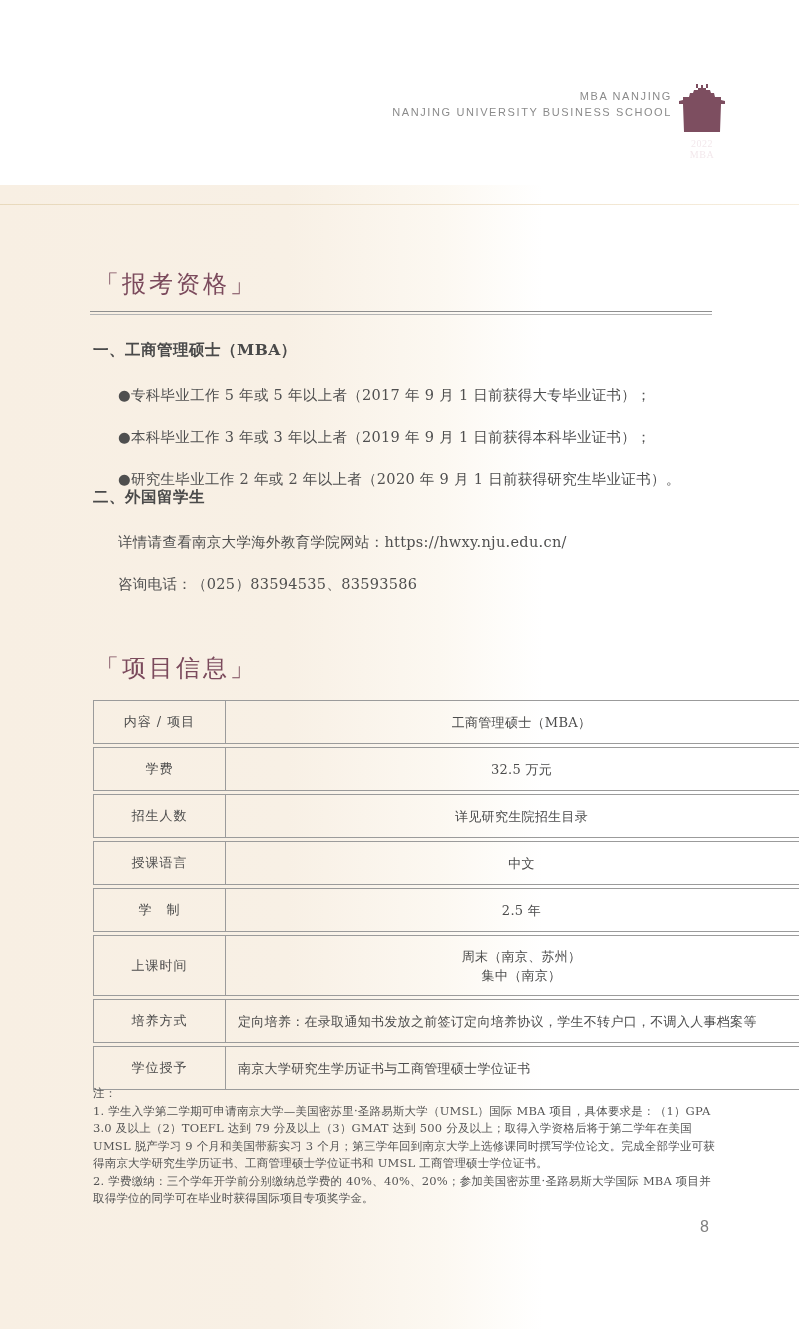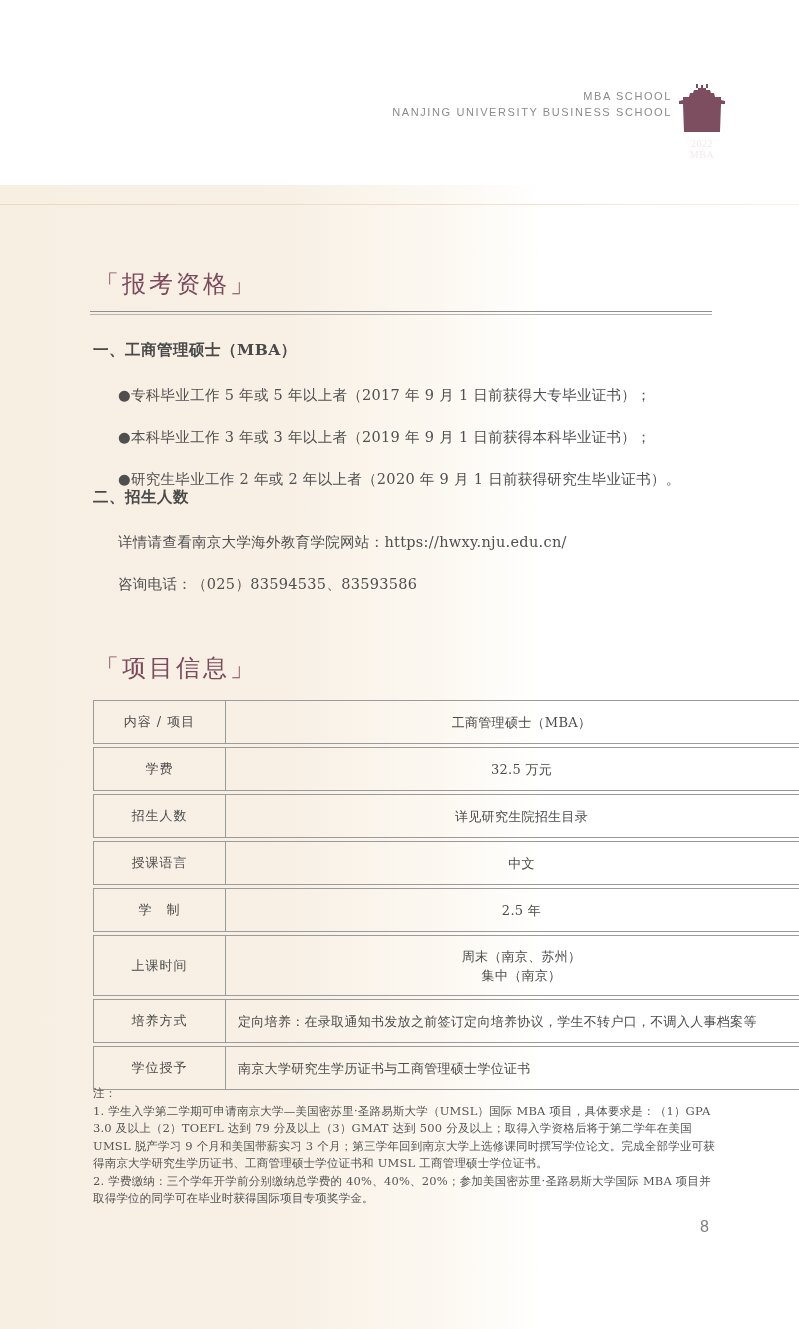--- a/index.html
+++ b/index.html
@@ -85,21 +85,21 @@
 </style>
 </head>
 <body>
 
 <div class="page">
 
   <div class="bg-band"></div>
   <div class="bg-band-line"></div>
 
   <div class="header-text">
-    <div>MBA SCHOOL</div>
+    <div>MBA NANJING</div>
     <div>NANJING UNIVERSITY BUSINESS SCHOOL</div>
   </div>
 
   <div class="logo">
     <svg width="50" height="50" viewBox="0 0 50 50">
       <path fill="#7d4e60" d="M24 1 L26 1 L26 4 L29 4 L29 6 L33 6 L34 9 L37 9 L38 13 L44 13 L44 16 L48 17 L48 20 L44 20 L43 48 L7 48 L6 20 L2 20 L2 17 L6 16 L6 13 L12 13 L13 9 L16 9 L17 6 L21 6 L21 4 L24 4 Z"></path>
       <path fill="#7d4e60" d="M19 0 h2 v4 h-2 z M29 0 h2 v4 h-2 z"></path>
     </svg>
     <div class="logo-label">
       <div>2022</div>
@@ -110,21 +110,21 @@
   <div class="sec-title" style="top:268px;">「报考资格」</div>
   <div class="double-rule" style="top:311px;"></div>
 
   <div class="part-heading" style="top:340px;">一、工商管理硕士（MBA）</div>
   <div class="body-lines" style="top:378px;" id="part1-bullets">
       <div class="line">●专科毕业工作 5 年或 5 年以上者（2017 年 9 月 1 日前获得大专毕业证书）；</div>
       <div class="line">●本科毕业工作 3 年或 3 年以上者（2019 年 9 月 1 日前获得本科毕业证书）；</div>
       <div class="line">●研究生毕业工作 2 年或 2 年以上者（2020 年 9 月 1 日前获得研究生毕业证书）。</div>
     </div>
 
-  <div class="part-heading" style="top:487px;">二、招生人数</div>
+  <div class="part-heading" style="top:487px;">二、外国留学生</div>
   <div class="body-lines" style="top:525px;" id="part2-lines">
       <div class="line">详情请查看南京大学海外教育学院网站：https://hwxy.nju.edu.cn/</div>
       <div class="line">咨询电话：（025）83594535、83593586</div>
     </div>
 
   <div class="sec-title" style="top:652px;">「项目信息」</div>
 
   <div class="info-table" style="top:700px;" id="info-table">
       <div class="t-row">
         <div class="t-label">内容 / 项目</div>

